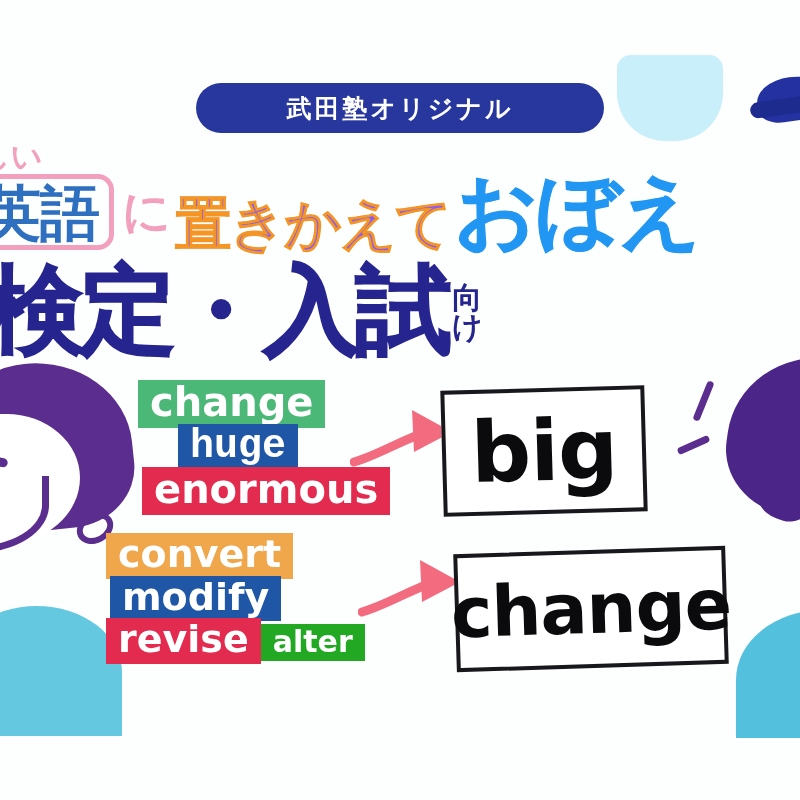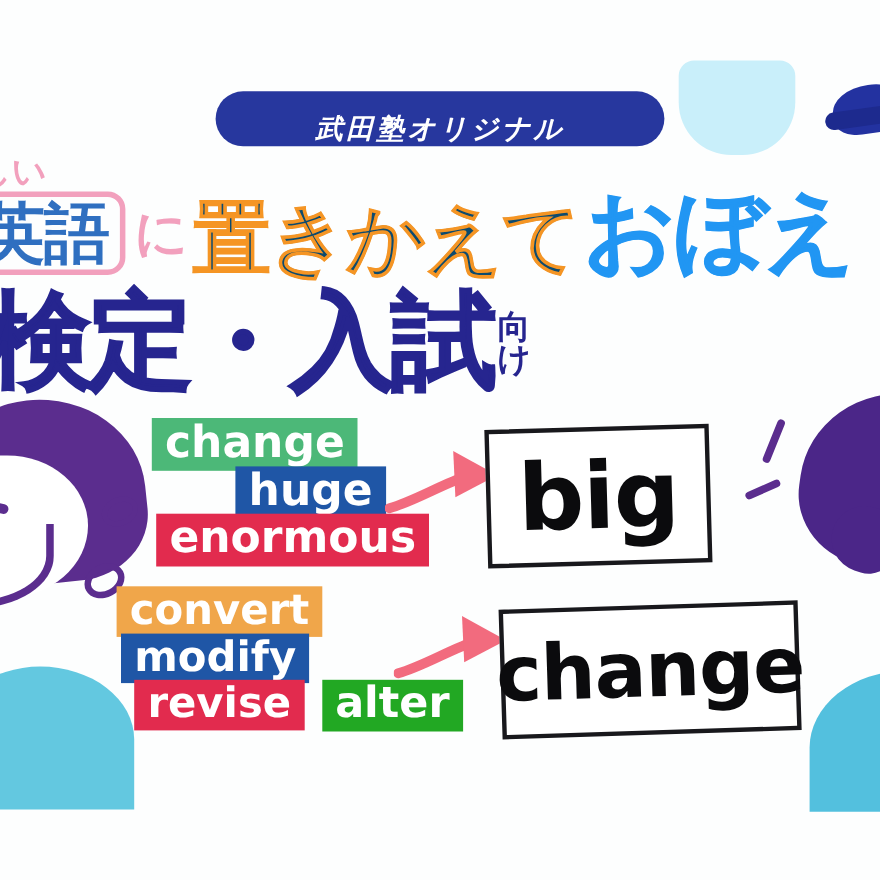--- a/index.html
+++ b/index.html
@@ -20,21 +20,21 @@
   }
   .cap-navy2{
     position:absolute;left:750px;top:99px;width:62px;height:16px;
     background:#1d2a8e;border-radius:8px;transform:rotate(-8deg);
   }
 
   
   .badge{
     position:absolute;left:196px;top:83px;width:408px;height:50px;
     background:#27379e;border-radius:26px;
-    display:flex;align-items:flex-end;justify-content:center;font-style:italic;
+    display:flex;align-items:center;justify-content:center;
   }
   .badge span{
     color:#ffffff;font-size:25px;font-weight:bold;letter-spacing:3px;
     font-family:"DejaVu Sans","Liberation Sans",sans-serif;
   }
 
   
   .line1{
     position:absolute;left:-34px;top:140px;width:880px;height:110px;
     display:flex;align-items:flex-end;white-space:nowrap;
@@ -51,21 +51,21 @@
   .ruby-shii{
     position:absolute;left:8px;top:-38px;
     color:#f2a0bd;font-size:31px;font-weight:bold;
     font-family:"DejaVu Sans","Liberation Sans",sans-serif;
   }
   .ni{
     color:#f2a0bd;font-size:48px;font-weight:bold;margin:0 4px 6px 4px;
     font-family:"DejaVu Sans","Liberation Sans",sans-serif;
   }
   .orange-txt{
-    color:#0c4a6e;font-size:71px;font-weight:bold;letter-spacing:-2px;
+    color:#8b5cf6;font-size:56px;font-weight:bold;letter-spacing:-2px;
     line-height:.95;
     font-family:"DejaVu Sans","Liberation Sans",sans-serif;
     -webkit-text-stroke:1px #f59524;
   }
   .blue-txt{
     color:#2196f3;font-size:82px;font-weight:bold;letter-spacing:-2px;
     line-height:.95;margin-left:4px;
     font-family:"DejaVu Sans","Liberation Sans",sans-serif;
     -webkit-text-stroke:1px #2196f3;
   }
@@ -145,27 +145,27 @@
   
   .chips{position:absolute;}
   .chip{
     display:inline-block;color:#ffffff;font-weight:bold;
     font-family:"DejaVu Sans","Liberation Sans",sans-serif;
     padding:2px 12px 4px 12px;line-height:1.04;white-space:nowrap;
   }
 
   .g1{left:130px;top:380px;}
   .g1 .r1{margin-left:8px;}
-  .g1 .r2{margin-left:84px;margin-top:-4px;}
+  .g1 .r2{margin-left:48px;margin-top:-4px;font-family:Liberation Mono, monospace;}
   .g1 .r3{margin-left:12px;margin-top:-4px;}
 
   .g2{left:106px;top:533px;}
   .g2 .r1{}
   .g2 .r2{margin-left:4px;margin-top:-3px;}
-  .g2 .r3{margin-left:16px;margin-top:-3px;}
+  .g2 .r3{margin-left:0px;margin-top:-3px;}
 
   
   .arrow{position:absolute;}
 
   
   .ansbox{
     position:absolute;background:#ffffff;border:4px solid #18181c;
     display:flex;align-items:center;justify-content:center;
   }
   .ansbox span{
@@ -226,21 +226,21 @@
   <div class="chips g1">
     <div><span class="chip r1" style="background: rgb(76, 184, 120); font-size: 40px;">change</span></div>
     <div><span class="chip r2" style="background: rgb(31, 86, 166); font-size: 40px;">huge</span></div>
     <div><span class="chip r3" style="background: rgb(226, 43, 78); font-size: 40px;">enormous</span></div>
   </div>
 
   <div class="chips g2">
     <div><span class="chip r1" style="background: rgb(240, 166, 74); font-size: 38px;">convert</span></div>
     <div><span class="chip r2" style="background: rgb(31, 86, 166); font-size: 38px;">modify</span></div>
     <div>
-      <span class="chip r3" style="background: rgb(226, 43, 78); font-size: 38px;">revise</span><span class="chip r3" style="background: rgb(34, 168, 35); font-size: 39px;">alter</span>
+      <span class="chip r3" style="background: rgb(226, 43, 78); font-size: 38px;">revise</span><span class="chip r3" style="background: rgb(34, 168, 35); font-size: 30px;">alter</span>
     </div>
   </div>
 
   <svg class="arrow" style="left:350px;top:400px;" width="110" height="80" viewBox="0 0 110 80">
     <path d="M4 62 C26 56 52 40 76 32" stroke="#f26b7e" stroke-width="9" fill="none" stroke-linecap="round"></path>
     <path d="M62 10 L102 32 L64 52 Z" fill="#f26b7e"></path>
   </svg>
   <svg class="arrow" style="left:358px;top:550px;" width="110" height="80" viewBox="0 0 110 80">
     <path d="M4 62 C26 56 52 40 76 32" stroke="#f26b7e" stroke-width="9" fill="none" stroke-linecap="round"></path>
     <path d="M62 10 L102 32 L64 52 Z" fill="#f26b7e"></path>

